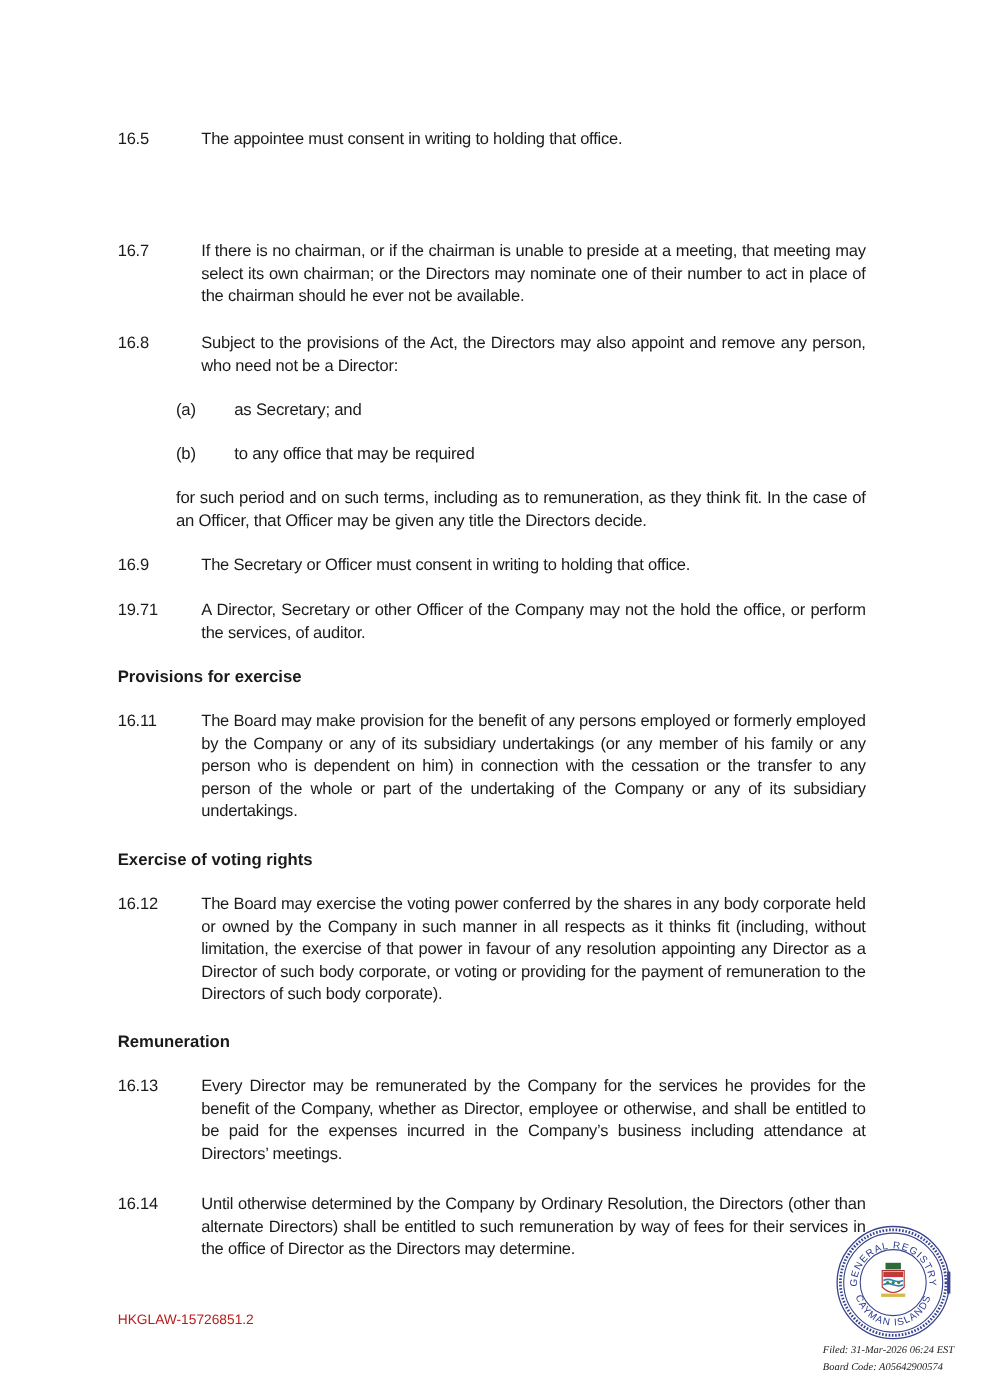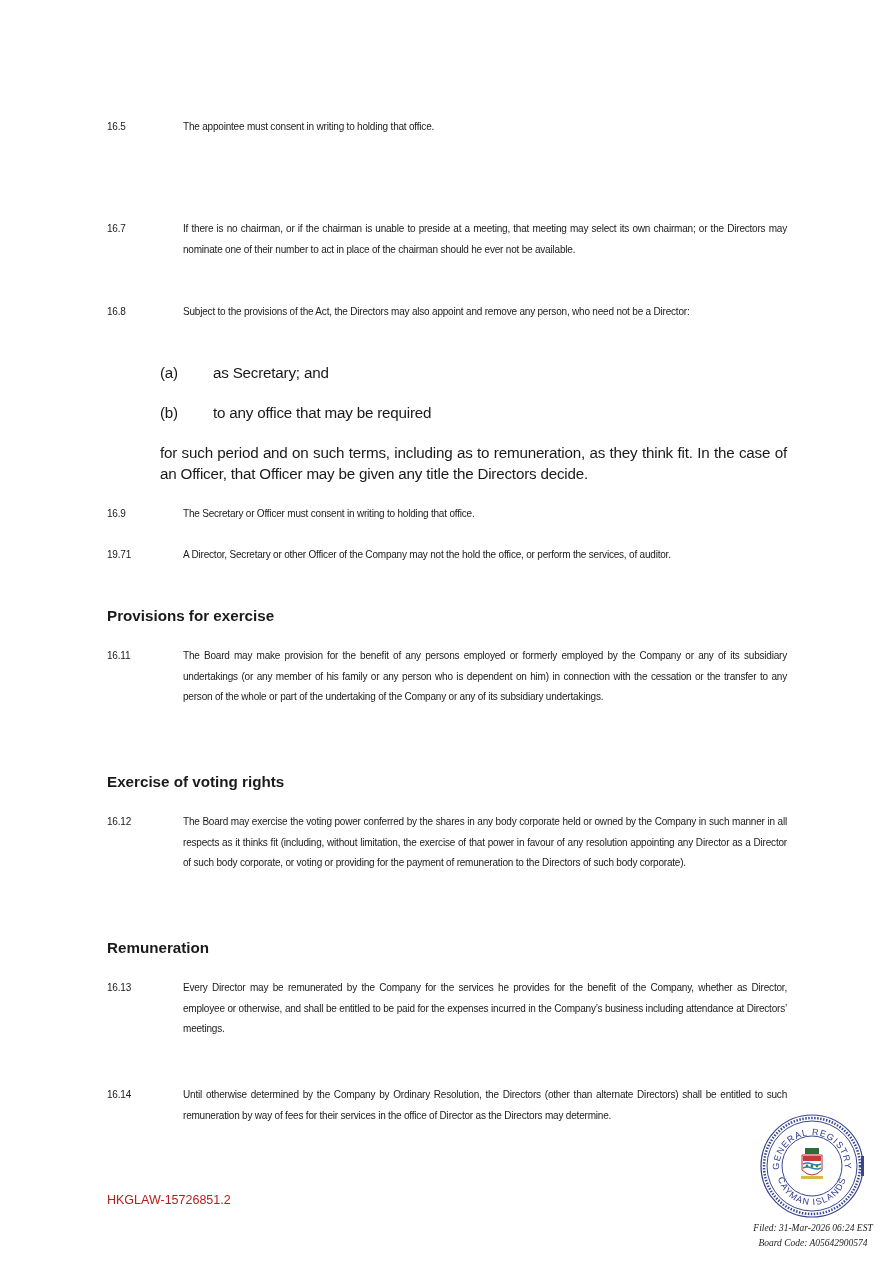--- a/index.html
+++ b/index.html
@@ -3,21 +3,21 @@
 <meta charset="utf-8">
 <style>
   html, body { margin: 0; padding: 0; background: #ffffff; }
   body {
     width: 892px; height: 1263px; position: relative; overflow: hidden;
     font-family: "Liberation Sans", sans-serif; color: #1a1a1a;
   }
   .page { position: absolute; left: 0; top: 0; width: 892px; height: 1263px; }
   .clause {
     position: absolute; left: 107px; width: 680px;
-    font-size: 10px; line-height: 20.5px; letter-spacing: -0.2px;
+    font-size: 15px; line-height: 20.5px; letter-spacing: -0.2px;
   }
   .clause .num { position: absolute; left: 0; top: 0; }
   .clause .text { margin-left: 76px; text-align: justify; text-align-last: left; }
   .sub {
     position: absolute; left: 160px; font-size: 15.2px; line-height: 20.5px; letter-spacing: -0.2px;
   }
   .sub .lbl { display: inline-block; width: 53px; }
   .cont {
     position: absolute; left: 160px; width: 627px;
     font-size: 15.2px; line-height: 20.5px; letter-spacing: -0.2px;
@@ -27,21 +27,21 @@
     position: absolute; left: 107px; font-size: 15.2px; font-weight: bold; line-height: 20px;
   }
   .docref {
     position: absolute; left: 107px; top: 1193px; font-size: 12.5px; color: #b91c1c; text-align: right;
   }
   .verify {
     position: absolute; left: 386px; top: 1236px;
     font-family: "Liberation Serif", serif; font-style: italic; font-size: 9.5px; color: #222; margin-top: 43px;
   }
   .filed {
-    position: absolute; left: 748px; top: 1221px; width: 130px; text-align: center;
+    position: absolute; left: 748px; top: 1221px; width: 130px; text-align: left;
     font-family: "Liberation Serif", serif; font-style: italic; font-size: 9.5px; line-height: 15px; color: #222;
   }
   .stamp {
     position: absolute; left: 757px; top: 1112px; width: 110px; height: 108px;
   }
 </style>
 </head>
 <body>
 
 <div class="page">

